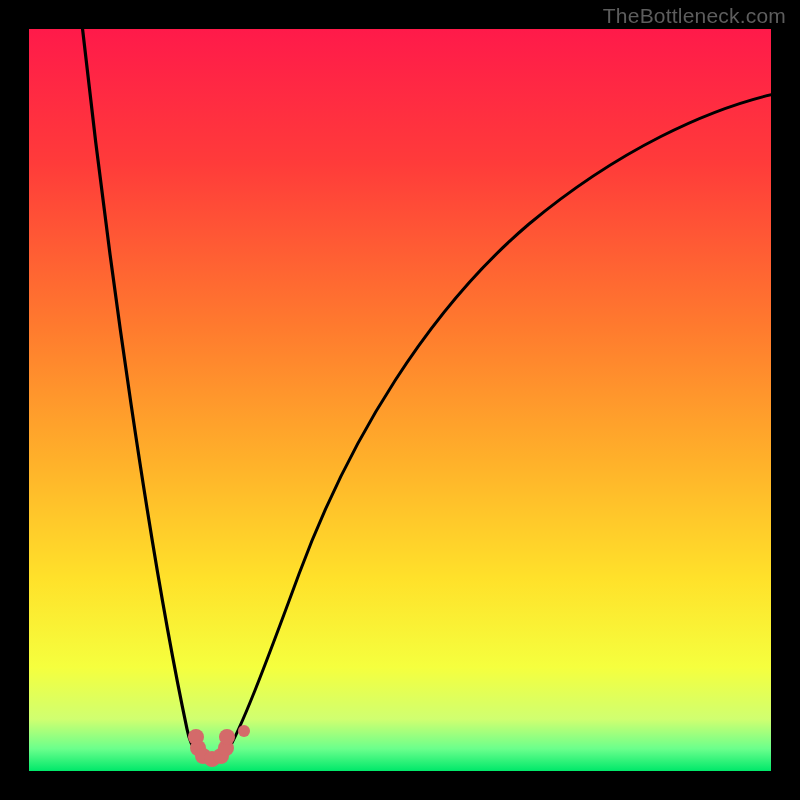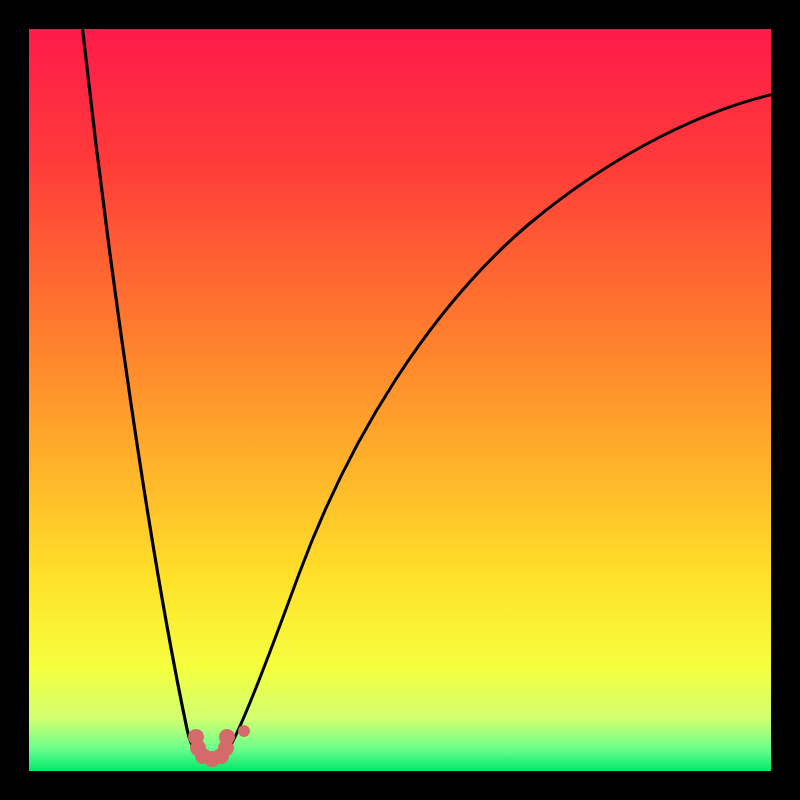--- a/index.html
+++ b/index.html
@@ -92,13 +92,14 @@
         <circle cx="183" cy="730" r="8"></circle>
         <circle cx="192" cy="727" r="8"></circle>
         <circle cx="197" cy="719" r="8"></circle>
         <circle cx="198" cy="708" r="8"></circle>
       </g>
 
       <circle cx="215" cy="702" r="6" fill="#d46a6a"></circle>
     </svg>
   </div>
 
+  <div class="watermark">TheBottleneck.com</div>
 </div>
 
 </body></html>

